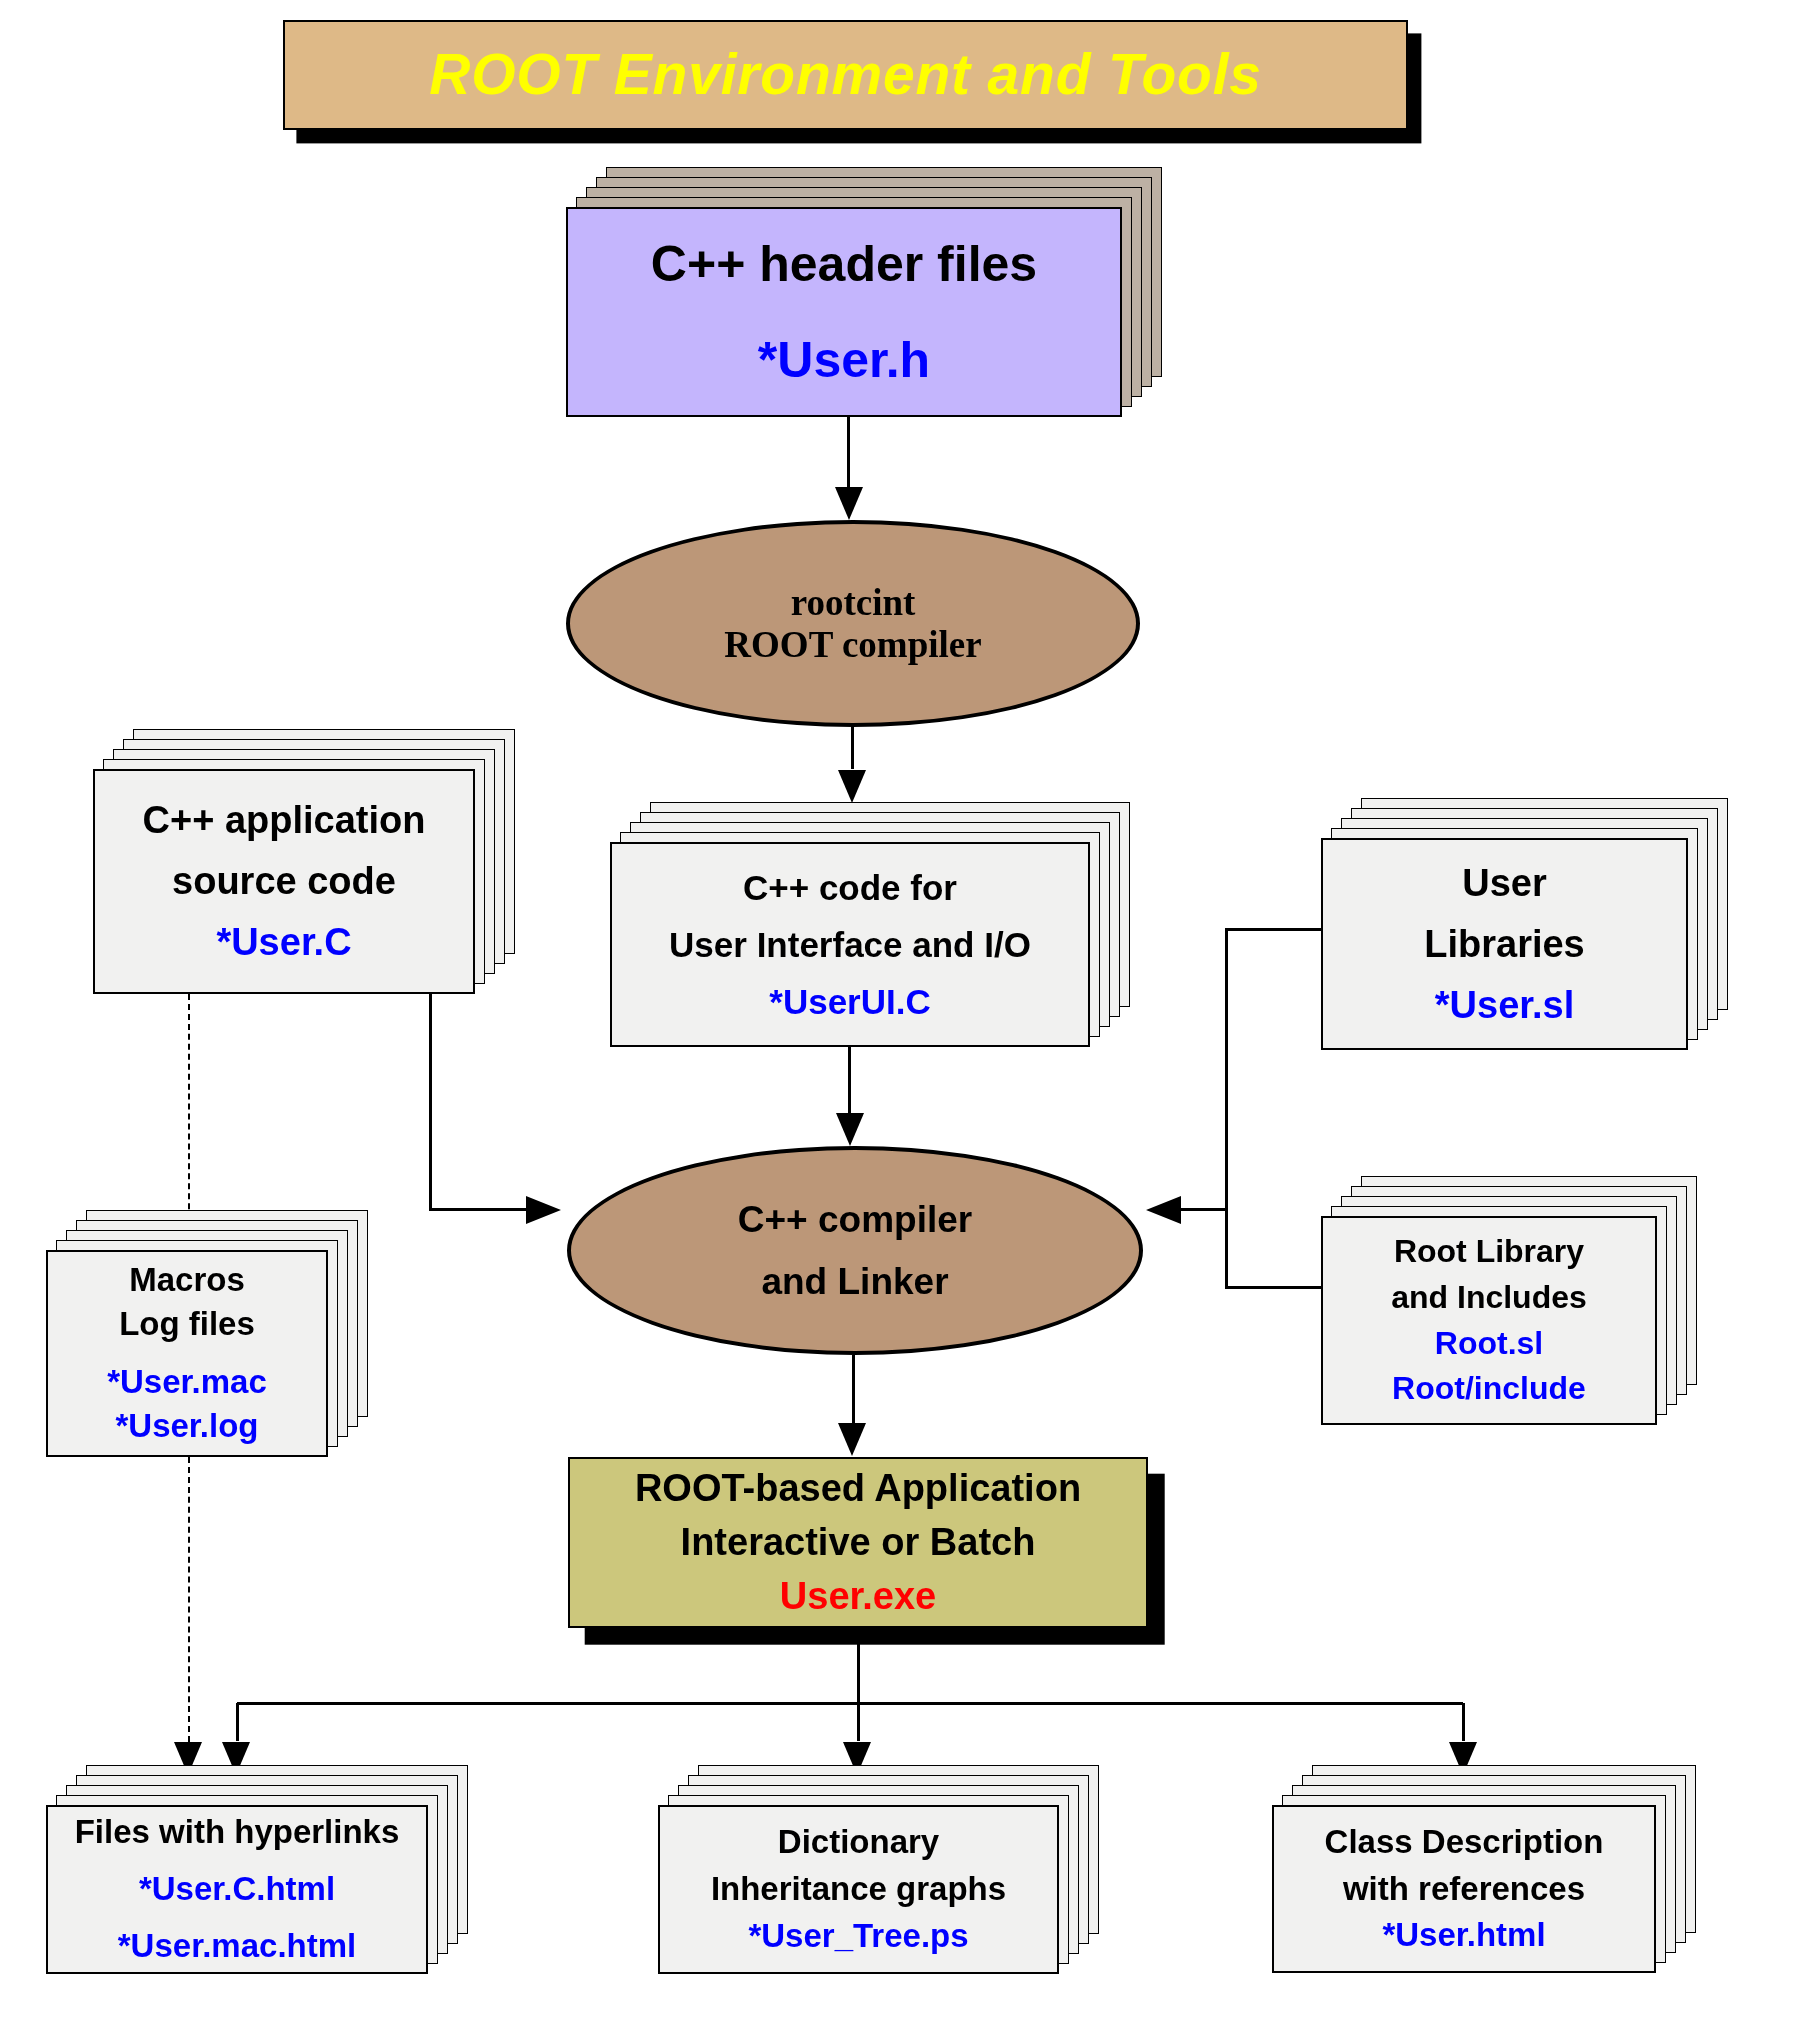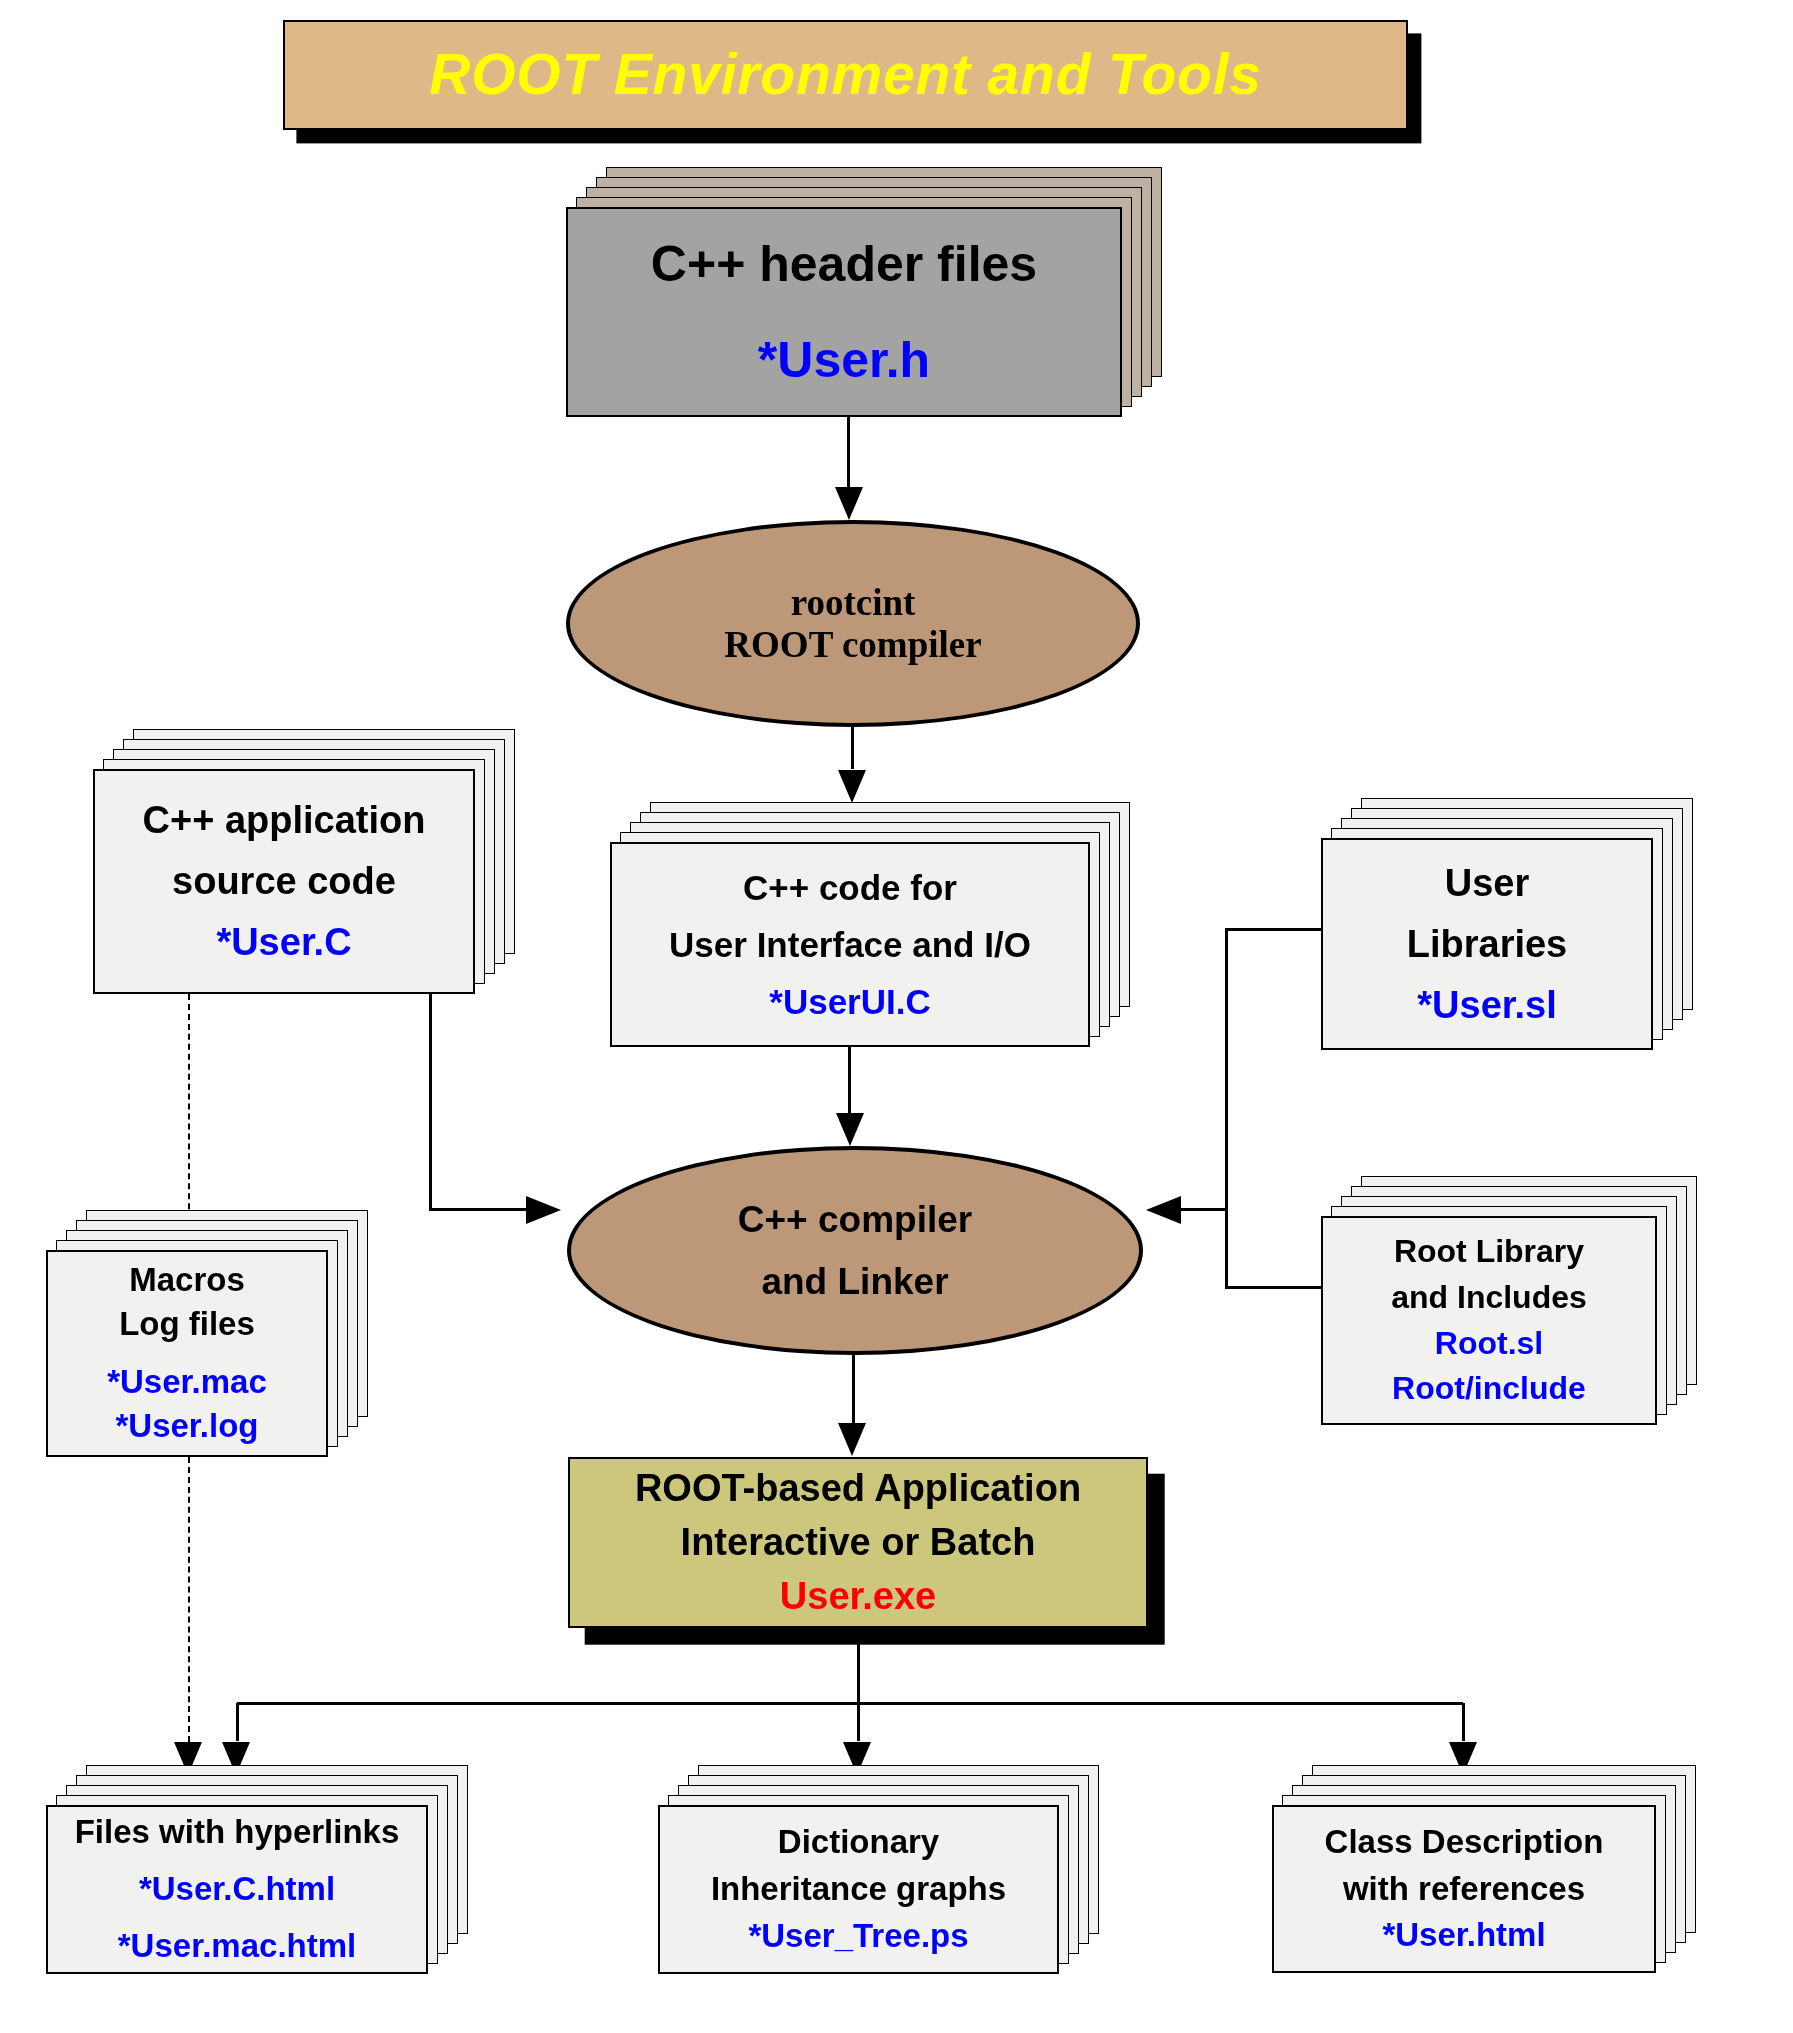--- a/index.html
+++ b/index.html
@@ -35,21 +35,21 @@
   .gray .sheet{background:#bdb1a4;}
   .o1{transform:translate(10px,-10px);}
   .o2{transform:translate(20px,-20px);}
   .o3{transform:translate(30px,-30px);}
   .o4{transform:translate(40px,-40px);}
   .face{
     position:absolute;left:0;top:0;width:100%;height:100%;
     background:#f1f1f0;border:2.5px solid #000;
     display:flex;flex-direction:column;align-items:center;justify-content:center;
   }
-  .gray .face{background:#a3a3a3;}
+  .gray .face{background:#c4b5fd;}
 
   
   .ellipse{
     position:absolute;border-radius:50%;
     background:#bc9778;border:4.2px solid #000;
     display:flex;flex-direction:column;align-items:center;justify-content:center;
   }
   .ellipse .t{font-size:37px;}
 
   
@@ -84,21 +84,21 @@
   .n-ellipse1{font-family:Liberation Serif, serif;}
 
   .n-appsrc{left:93px;top:769px;width:382px;height:225px;}
   .n-appsrc .t{font-size:38px;}
   .n-appsrc .face{gap:18.4px;}
 
   .n-uicode{left:610px;top:842px;width:480px;height:205px;}
   .n-uicode .t{font-size:35px;}
   .n-uicode .face{gap:18px;}
 
-  .n-userlib{left:1321px;top:838px;width:332px;height:212px;}
+  .n-userlib{left:1321px;top:838px;width:367px;height:212px;}
   .n-userlib .t{font-size:38px;}
   .n-userlib .face{gap:18.4px;}
 
   .n-macros{left:46px;top:1250px;width:282px;height:207px;padding-left:35px;}
   .n-macros .t{font-size:33px;}
   .n-macros .face{gap:6.7px;}
   .n-macros .sp{margin-top:15px;}
 
   .n-ellipse2{left:567px;top:1146px;width:576px;height:209px;}
   .n-ellipse2{gap:20px;}

